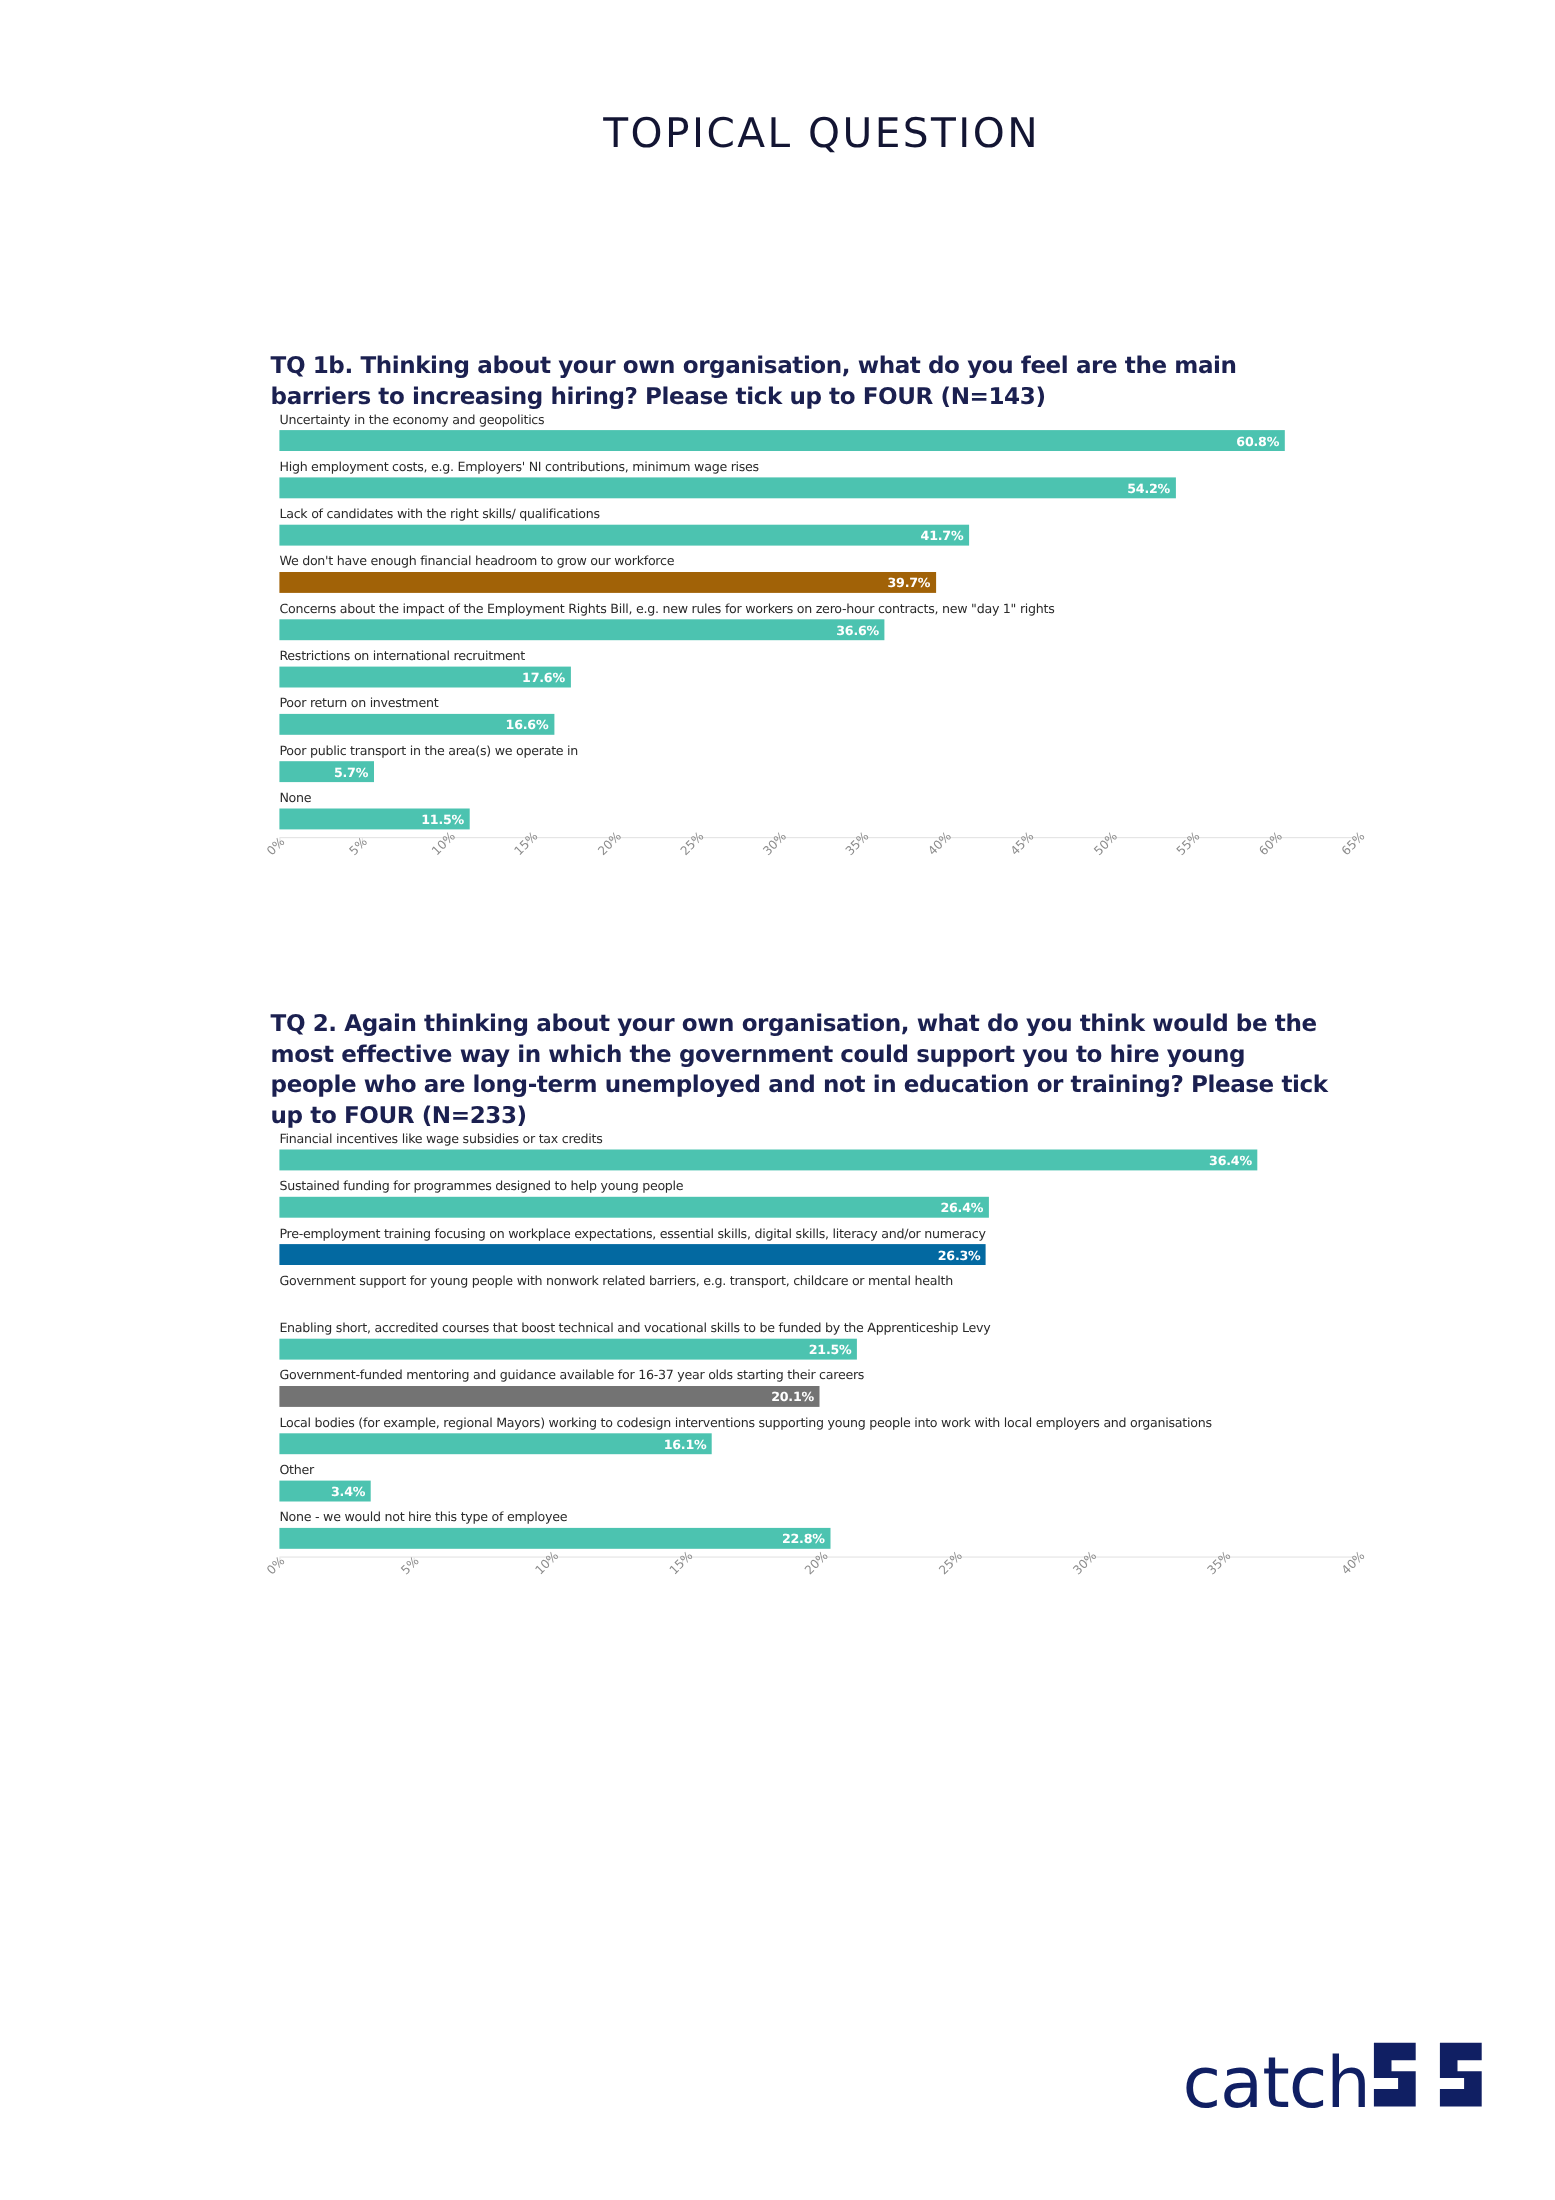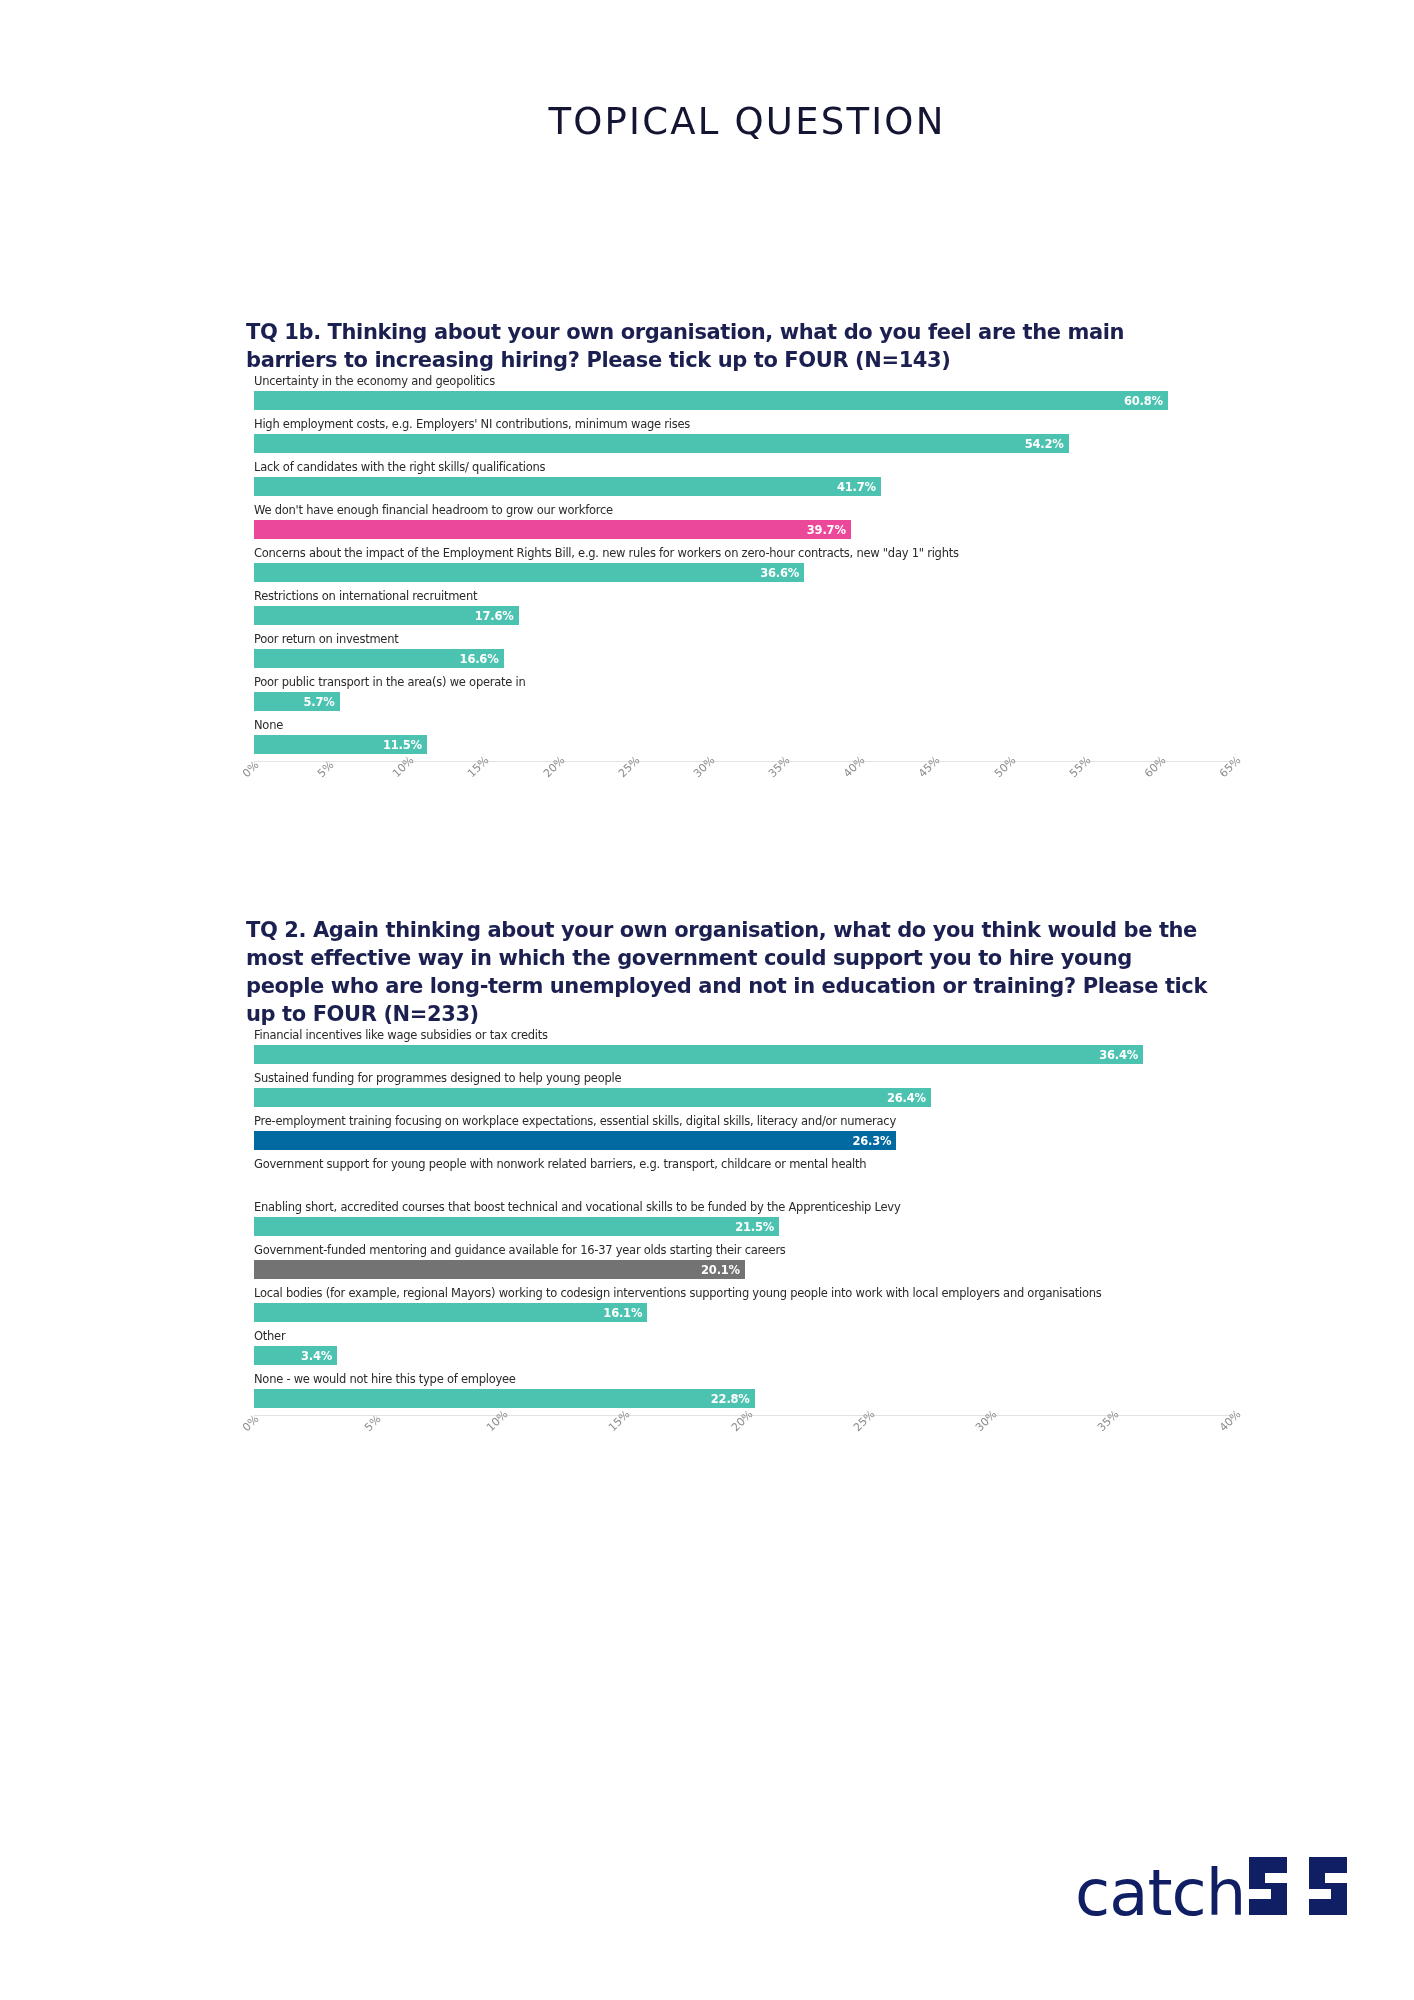--- a/index.html
+++ b/index.html
@@ -179,21 +179,21 @@
             <div class="bar-label">Lack of candidates with the right skills/ qualifications</div>
             <div class="bar-track">
               <div class="bar-fill" style="width: 64.1538%; background: rgb(76, 195, 176);">
                 <span class="bar-value">41.7%</span>
               </div>
             </div>
           </div>
           <div class="bar-row">
             <div class="bar-label">We don't have enough financial headroom to grow our workforce</div>
             <div class="bar-track">
-              <div class="bar-fill" style="width: 61.0769%; background: #ec4899; align-items: center;">
+              <div class="bar-fill" style="width: 61.0769%; background: #a16207; align-items: center;">
                 <span class="bar-value">39.7%</span>
               </div>
             </div>
           </div>
           <div class="bar-row">
             <div class="bar-label">Concerns about the impact of the Employment Rights Bill, e.g. new rules for workers on zero-hour contracts, new "day 1" rights</div>
             <div class="bar-track">
               <div class="bar-fill" style="width: 56.3077%; background: rgb(76, 195, 176);">
                 <span class="bar-value">36.6%</span>
               </div>
@@ -273,21 +273,21 @@
             <div class="bar-label">Financial incentives like wage subsidies or tax credits</div>
             <div class="bar-track">
               <div class="bar-fill" style="width: 91%; background: rgb(76, 195, 176);">
                 <span class="bar-value">36.4%</span>
               </div>
             </div>
           </div>
           <div class="bar-row">
             <div class="bar-label">Sustained funding for programmes designed to help young people</div>
             <div class="bar-track">
-              <div class="bar-fill" style="width: 66%; background: rgb(76, 195, 176); padding-left: 32px;">
+              <div class="bar-fill" style="width: 66%; background: rgb(76, 195, 176);">
                 <span class="bar-value">26.4%</span>
               </div>
             </div>
           </div>
           <div class="bar-row">
             <div class="bar-label">Pre-employment training focusing on workplace expectations, essential skills, digital skills, literacy and/or numeracy</div>
             <div class="bar-track">
               <div class="bar-fill" style="width: 65.75%; background: #0369a1;">
                 <span class="bar-value">26.3%</span>
               </div>

